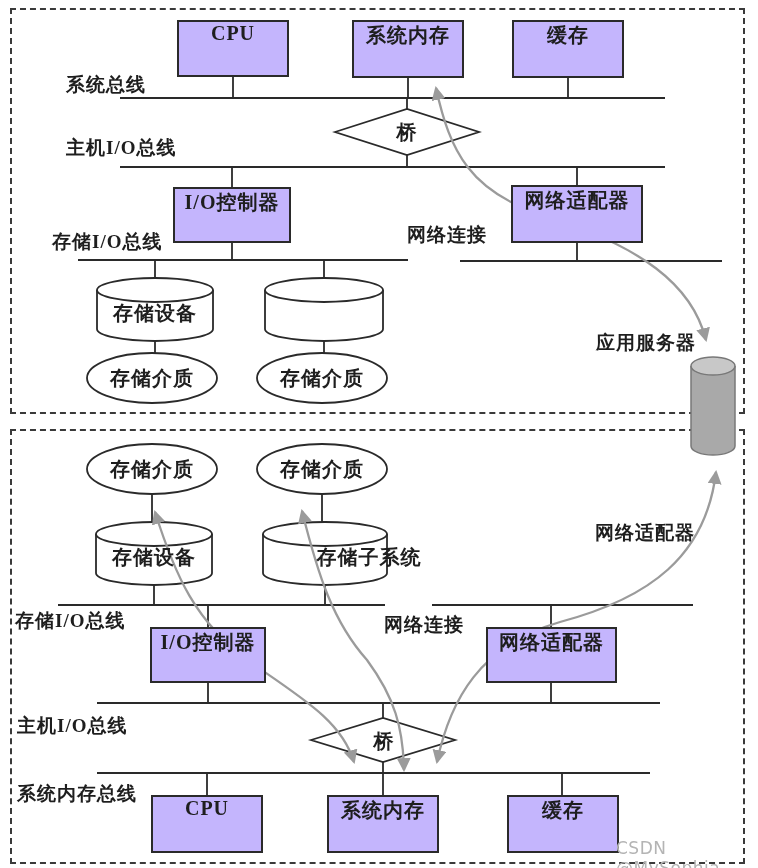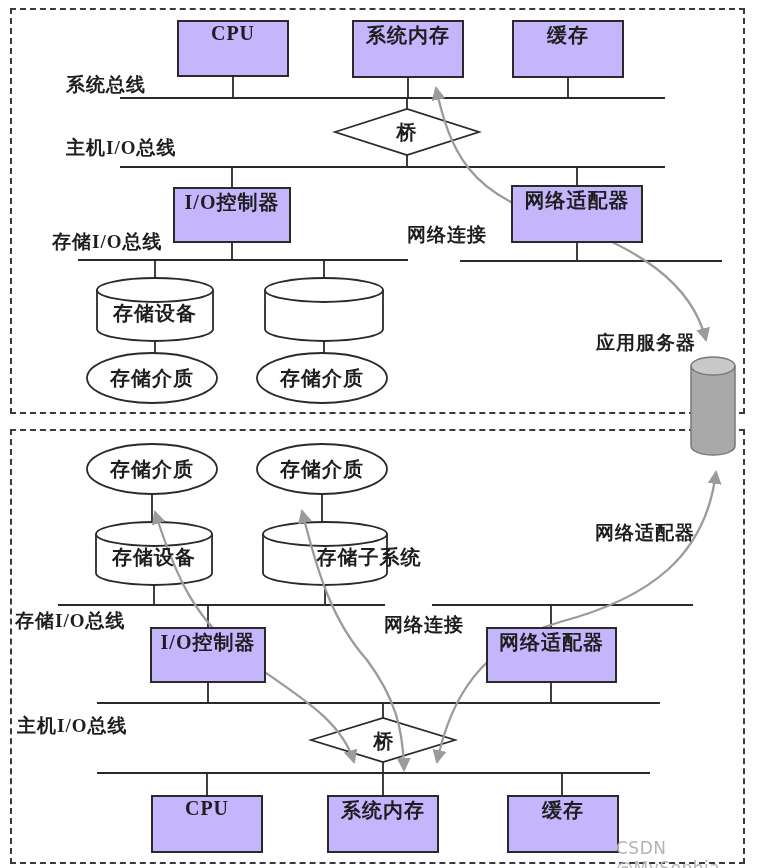--- a/index.html
+++ b/index.html
@@ -164,15 +164,16 @@
       <span>系统内存</span>
     </div>
   <div class="node" style="left:507px;top:795px;width:112px;height:58px;">
       <span>缓存</span>
     </div>
 
   <div class="bus-label" style="left:15px;top:608px;">存储I/O总线</div>
   <div class="small-label" style="left:384px;top:612px;">网络连接</div>
   <div class="small-label" style="left:595px;top:520px;">网络适配器</div>
   <div class="bus-label" style="left:17px;top:713px;">主机I/O总线</div>
+  <div class="bus-label" style="left:17px;top:781px;">系统内存总线</div>
 
   <div id="wm">CSDN @MySophia</div>
 </div>
 
 </body></html>

